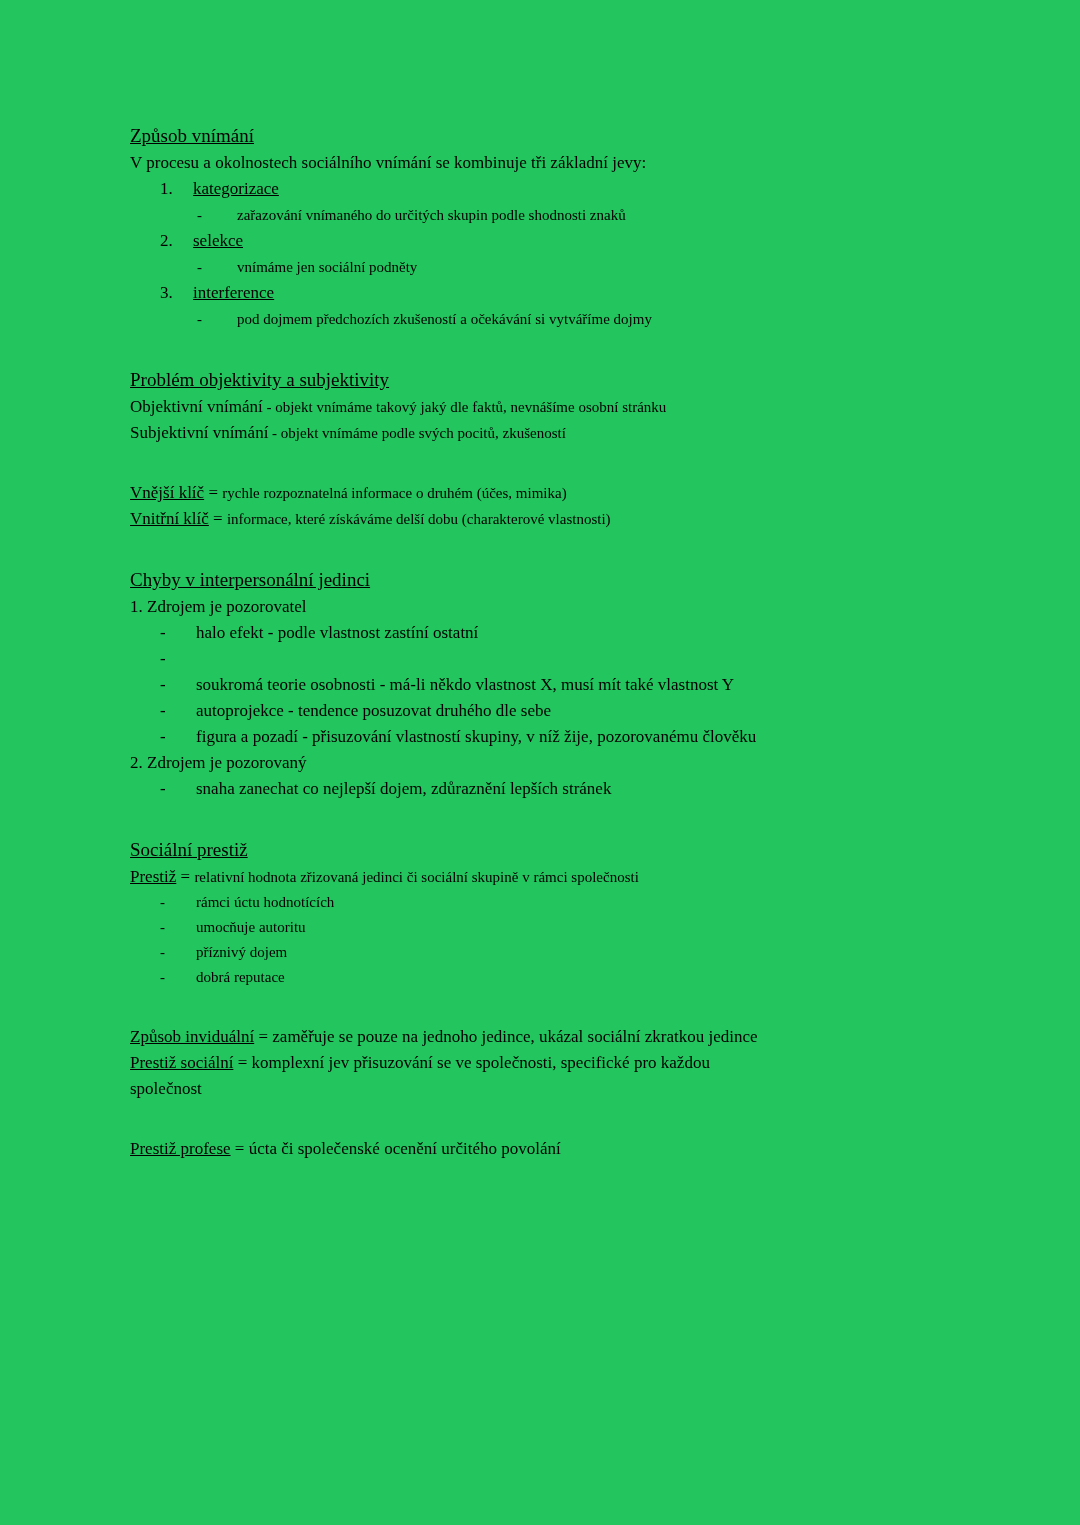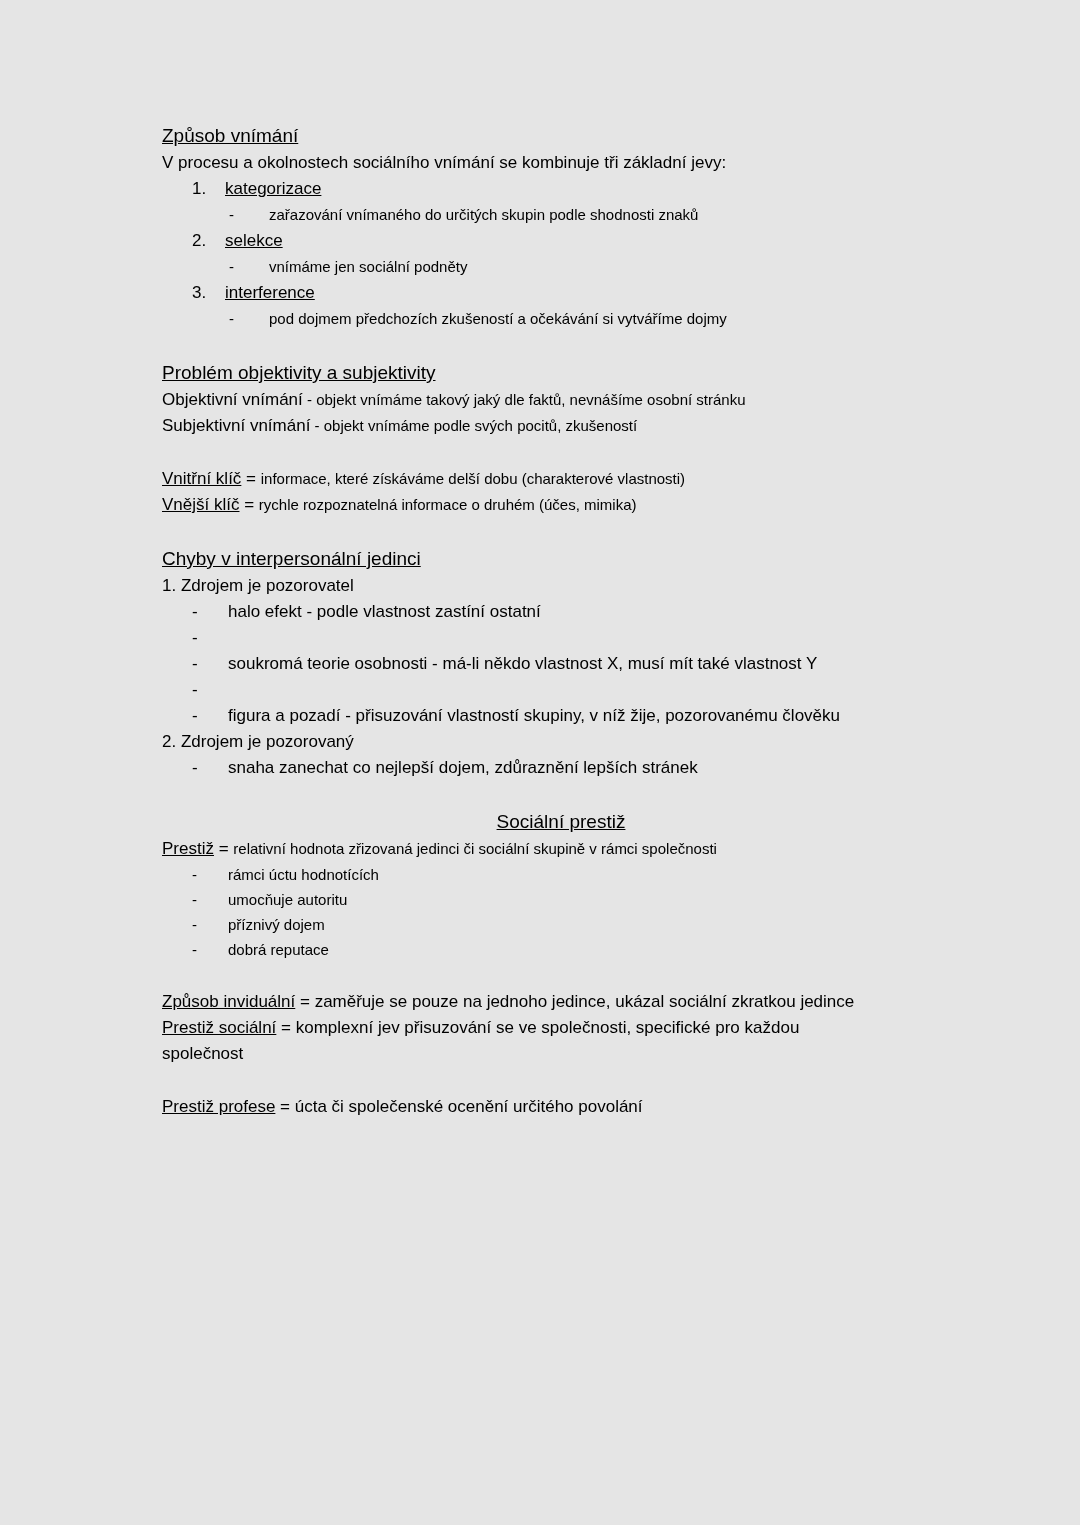--- a/index.html
+++ b/index.html
@@ -1,33 +1,32 @@
 <!DOCTYPE html>
 <html><head>
 <meta charset="utf-8">
 <style>
   * { margin: 0; padding: 0; box-sizing: border-box; }
   html, body { background: #ffffff; }
   .page {
     width: 1080px;
     height: 1525px;
-    background: #e5e5e5;
+    background: #22c55e;
     color: #000000;
-    font-family: Liberation Sans, sans-serif;
+    font-family: Liberation Serif, serif;
     position: relative;
     overflow: hidden;
-    padding-left: 32px;
   }
   .content { padding: 122px 120px 0 130px; }
   .line { font-size: 17px; line-height: 26px; min-height: 26px; }
   .h { font-size: 19px; line-height: 28px; }
   .u { text-decoration: underline; }
   .small { font-size: 15px; }
-  .center { text-align: center; }
-  .blk { margin-top: 27px; }
+  .center { text-align: left; }
+  .blk { margin-top: 34px; }
 
   
   .numrow { display: flex; margin-left: 30px; }
   .numrow .num { width: 33px; flex: 0 0 auto; }
 
   
   .subrow { display: flex; margin-left: 67px; }
   .subrow .dash { width: 40px; flex: 0 0 auto; }
 
   
@@ -79,44 +78,45 @@
       <div class="line">
         <span>Objektivní vnímání</span><span class="small"> - </span><span class="small">objekt vnímáme takový jaký dle faktů, nevnášíme osobní stránku</span>
       </div>
       <div class="line">
         <span>Subjektivní vnímání</span><span class="small"> - </span><span class="small">objekt vnímáme podle svých pocitů, zkušeností</span>
       </div>
     </div>
 
     <div class="blk">
       <div class="line">
-        <span class="u">Vnitřní klíč</span><span> = </span><span class="small">informace, které získáváme delší dobu (charakterové vlastnosti)</span>
+        <span class="u">Vnější klíč</span><span> = </span><span class="small">rychle rozpoznatelná informace o druhém (účes, mimika)</span>
       </div>
       <div class="line">
-        <span class="u">Vnější klíč</span><span> = </span><span class="small">rychle rozpoznatelná informace o druhém (účes, mimika)</span>
+        <span class="u">Vnitřní klíč</span><span> = </span><span class="small">informace, které získáváme delší dobu (charakterové vlastnosti)</span>
       </div>
     </div>
 
     <div class="blk">
       <div class="line h u">Chyby v interpersonální jedinci</div>
       <div class="line">1. Zdrojem je pozorovatel</div>
 
       <div class="line subrow2">
         <span class="dash">-</span>
         <span>halo efekt - podle vlastnost zastíní ostatní</span>
       </div>
       <div class="line subrow2">
         <span class="dash">-</span>
       </div>
       <div class="line subrow2">
         <span class="dash">-</span>
         <span>soukromá teorie osobnosti - má-li někdo vlastnost X, musí mít také vlastnost Y</span>
       </div>
       <div class="line subrow2">
         <span class="dash">-</span>
+        <span>autoprojekce - tendence posuzovat druhého dle sebe</span>
       </div>
       <div class="line subrow2">
         <span class="dash">-</span>
         <span>figura a pozadí - přisuzování vlastností skupiny, v níž žije, pozorovanému člověku</span>
       </div>
 
       <div class="line">2. Zdrojem je pozorovaný</div>
       <div class="line subrow2">
         <span class="dash">-</span>
         <span>snaha zanechat co nejlepší dojem, zdůraznění lepších stránek</span>

